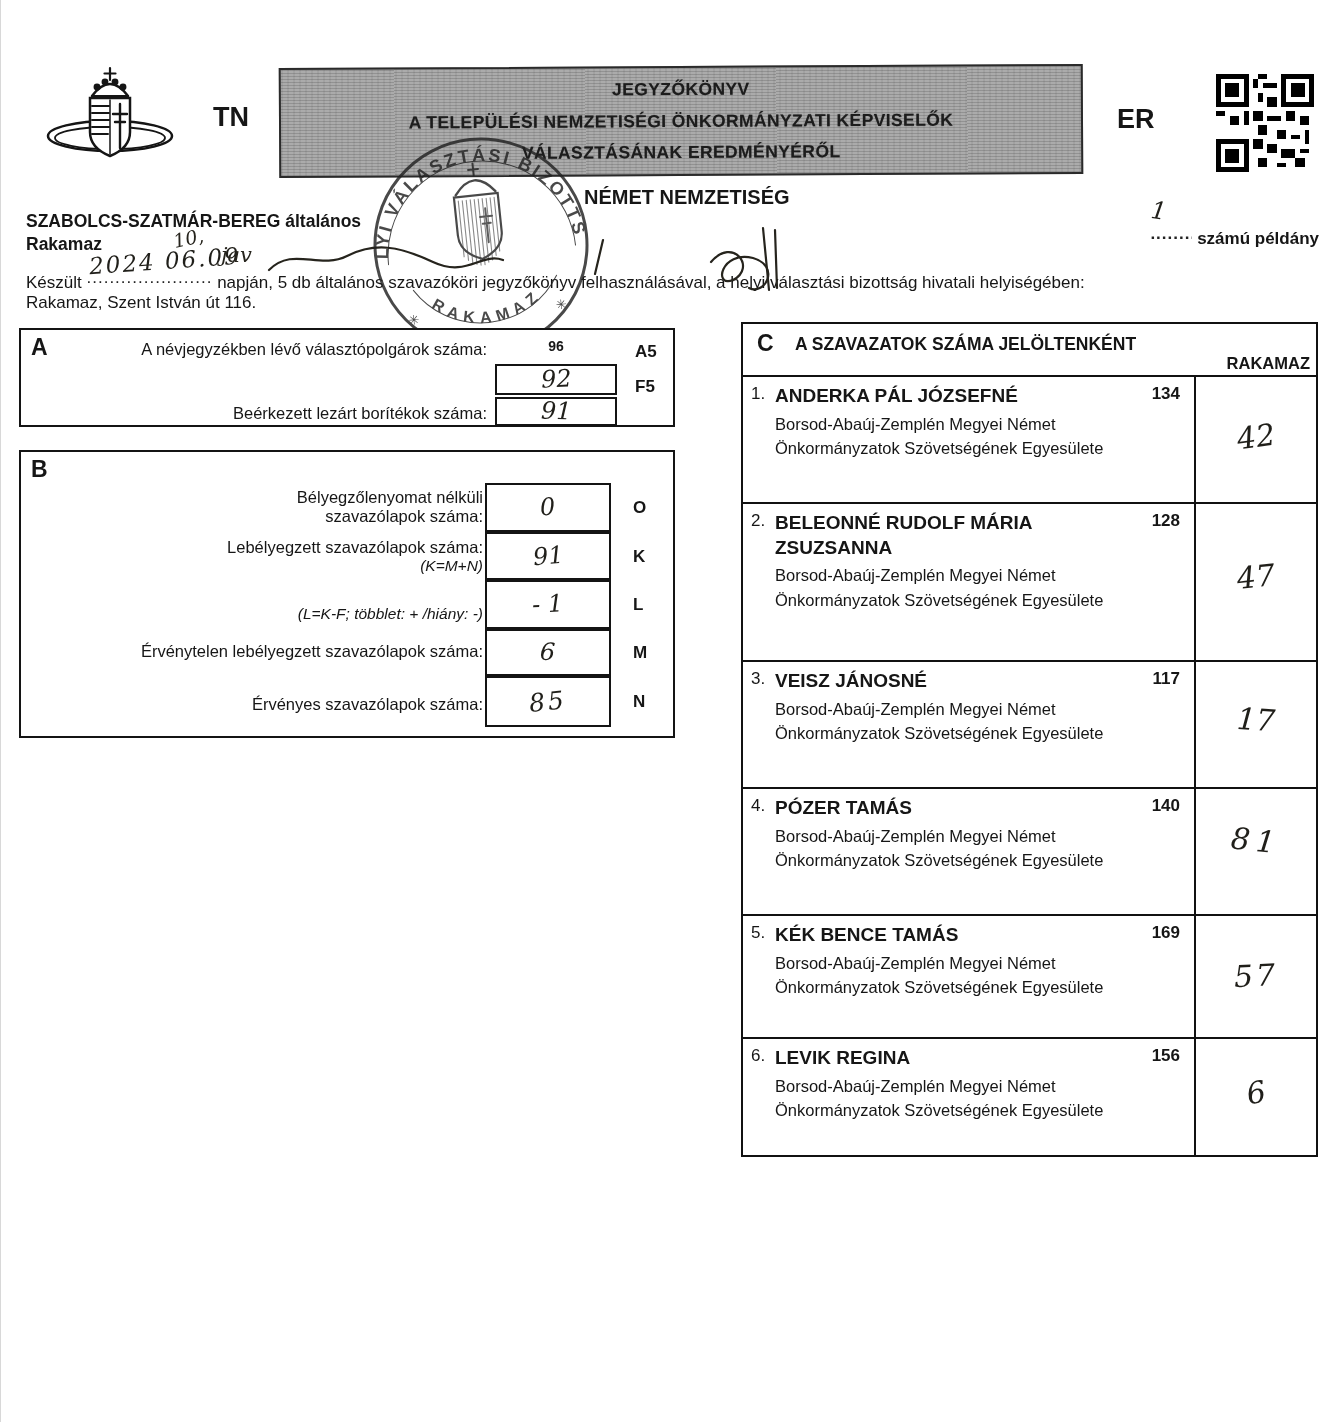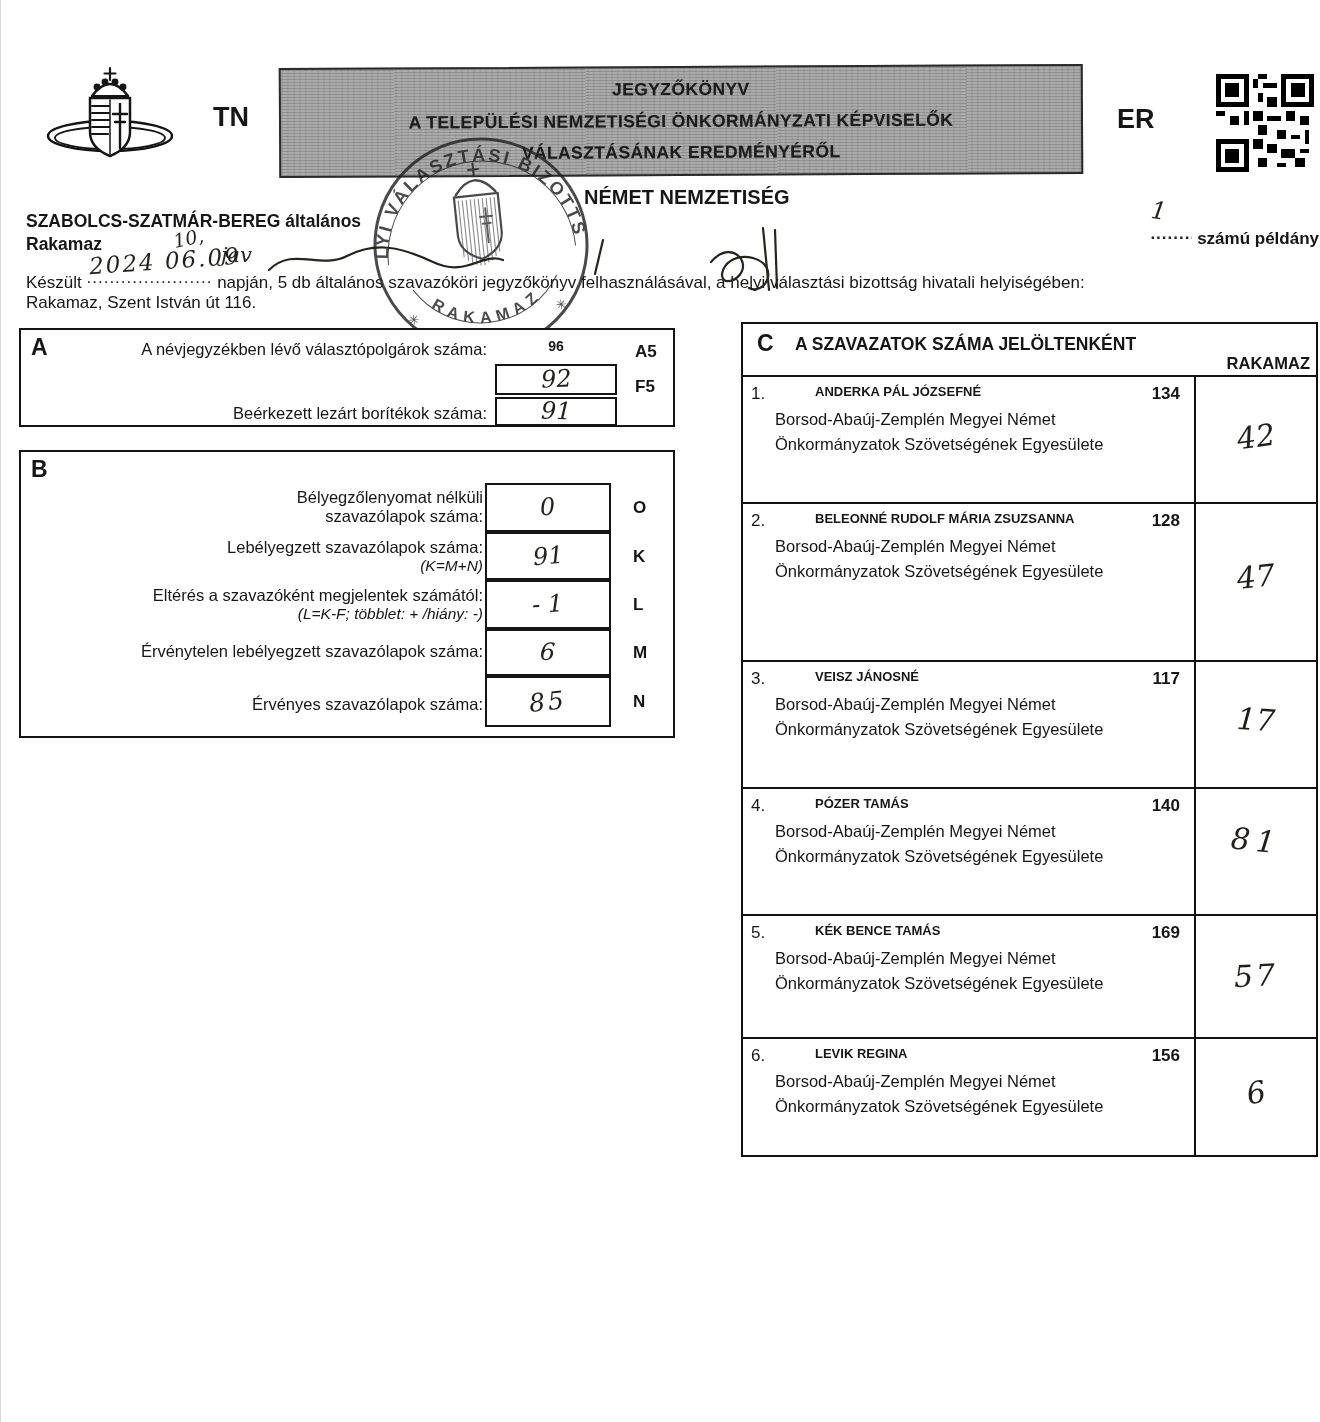--- a/index.html
+++ b/index.html
@@ -29,21 +29,21 @@
   
   .c-table{left:740px;top:322px;width:573px;border:2px solid #111;background:#fff;box-sizing:content-box;}
   .c-head{height:51px;position:relative;}
   .c-title{position:absolute;left:0;right:128px;top:10px;text-align:center;font-weight:bold;font-size:17.5px;}
   .c-votehdr{position:absolute;right:6px;bottom:2px;font-weight:bold;font-size:16.5px;}
   .c-row{display:flex;border-top:2px solid #111;box-sizing:border-box;}
   .c-main{flex:1;padding:7px 0 0 8px;box-sizing:border-box;}
   .c-vote{width:122px;border-left:2px solid #111;position:relative;box-sizing:border-box;}
   .c-nameline{display:flex;align-items:flex-start;}
   .c-num{width:24px;font-size:17px;}
-  .c-name{width:310px;font-weight:bold;font-size:13px;line-height:1.3;margin-left:40px;}
+  .c-name{width:310px;font-weight:bold;font-size:19px;line-height:1.3;}
   .c-code{flex:1;text-align:right;font-weight:bold;font-size:17px;padding-right:14px;}
   .c-org{margin-left:24px;width:330px;font-size:16.5px;line-height:1.5;margin-top:3px;}
   .c-hand{position:absolute;left:0;right:0;text-align:center;font-size:30px;}
   .dotline{display:inline-block;overflow:hidden;white-space:nowrap;letter-spacing:1px;color:#222;vertical-align:baseline;}
 </style>
 </head>
 <body>
 
 <div class="page">
 
@@ -158,21 +158,20 @@
       <span class="hand" style="font-size:24px;display:inline-block;transform:rotate(2deg);line-height:25px;">91</span>
     </div>
   </div>
 
   <div class="abs box" style="left:18px;top:450px;width:656px;height:288px;">
     <div class="abs seclbl" style="left:10px;top:4px;">B</div>
 
     <div class="abs alabel" style="left:222px;top:36px;width:240px;">Bélyegzőlenyomat nélküli szavazólapok száma:</div>
     <div class="abs alabel" style="left:22px;top:86px;width:440px;">Lebélyegzett szavazólapok száma:</div>
     <div class="abs sub" style="left:22px;top:105px;width:440px;">(K=M+N)</div>
-    <div class="abs alabel" style="left:22px;top:134px;width:440px;">Eltérés a szavazóként megjelentek számától:</div>
     <div class="abs sub" style="left:22px;top:153px;width:440px;">(L=K-F; többlet: + /hiány: -)</div>
     <div class="abs alabel" style="left:22px;top:190px;width:440px;">Érvénytelen lebélyegzett szavazólapok száma:</div>
     <div class="abs alabel" style="left:22px;top:243px;width:440px;">Érvényes szavazólapok száma:</div>
 
     <div class="abs box" style="left:464px;top:31px;width:126px;height:49px;text-align:center;">
       <span class="hand" style="font-size:24px;display:inline-block;transform:rotate(-4deg);line-height:45px;">0</span>
     </div>
     <div class="abs box" style="left:464px;top:80px;width:126px;height:48px;text-align:center;">
       <span class="hand" style="font-size:24px;display:inline-block;transform:rotate(-5deg);line-height:44px;">91</span>
     </div>

